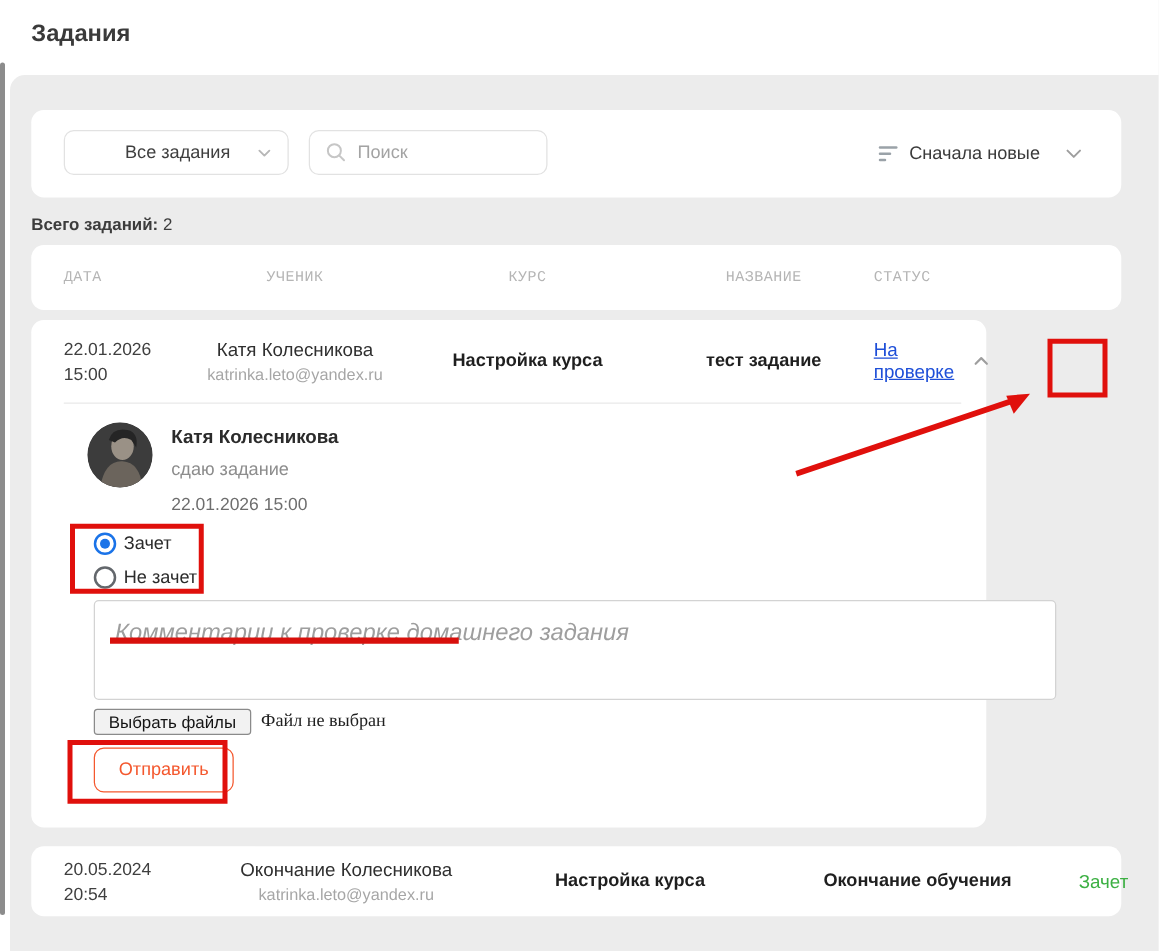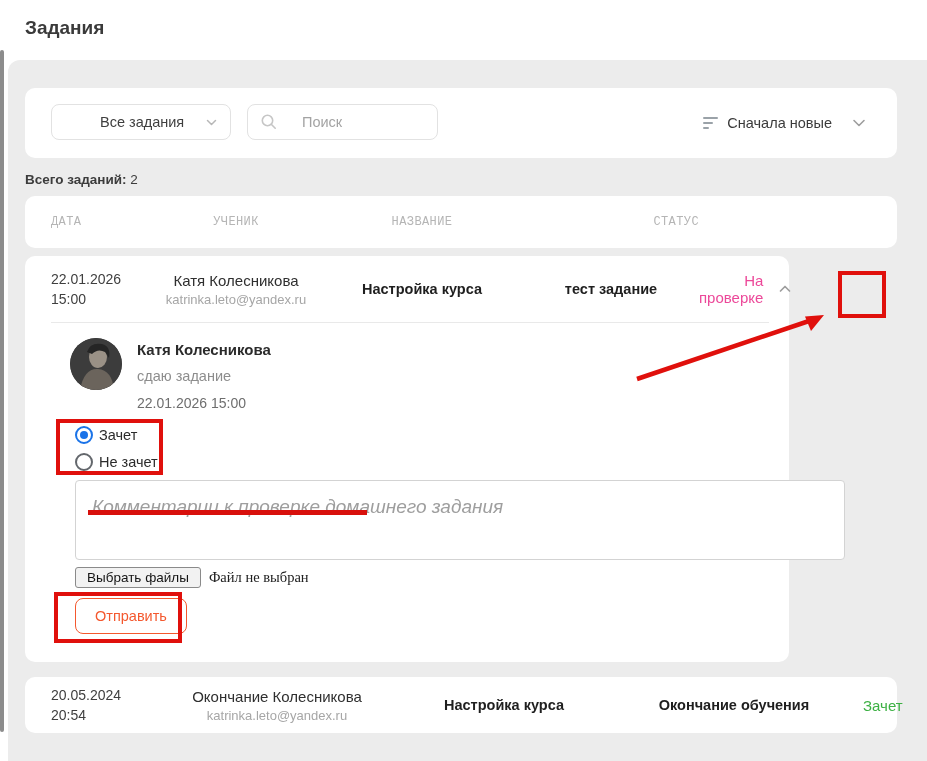--- a/index.html
+++ b/index.html
@@ -33,21 +33,21 @@
     border:1px solid #e2e2e2; border-radius:8px; background:#fff;
     display:flex; align-items:center; padding:0 12px 0 13px; cursor:pointer;
   }
   .select .sel-value { flex:1; font-size:14.5px; color:#3f3f3f;margin-left:35px; }
   .search {
     position:absolute; left:222px; top:16px; width:191px; height:36px;
     border:1px solid #e2e2e2; border-radius:8px; background:#fff;
     display:flex; align-items:center; padding:0 10px 0 12px;
   }
   .search input {
-    border:none; outline:none; flex:1; min-width:0; margin-left:24px;
+    border:none; outline:none; flex:1; min-width:0; margin-left:8px;
     font-size:14.5px; color:#3f3f3f; font-family:inherit; background:transparent;
   }
   .search input::placeholder { color:#a3a3a3; }
   .sort {
     position:absolute; right:28px; top:0; height:100%;
     display:flex; align-items:center; cursor:pointer;
   }
   .sort-bars { display:flex; flex-direction:column; gap:3px; margin-right:9px; }
   .sort-bars i { display:block; height:2px; background:#9aa2a8; border-radius:1px; }
   .sort-bars i:nth-child(1){ width:15px; }
@@ -60,31 +60,31 @@
   
   .row-grid {
     display:grid;
     grid-template-columns:100px 170px 202px 176px 1fr 44px;
     padding:0 18px 0 26px;
     align-items:center; height:100%;
   }
   .thead { left:25px; top:196px; width:872px; height:52px;font-family:Liberation Mono, monospace; }
   .th { font-size:12px; color:#b5b5b5; letter-spacing:.4px; }
   .c-center { text-align:center; }
-  .c-right { text-align:right; }
+  .c-right { text-align:left; }
   .c-chev { display:flex; justify-content:center; align-items:center; }
   .row-exp { left:25px; top:256px; width:764px; height:406px; }
   .row-bot { left:25px; top:677px; width:872px; height:56px;gap:41px; }
   .summary-row { height:66px; }
   .cell-date { font-size:14px; color:#3f3f3f; line-height:20px; }
   .cell-name { font-size:15px; color:#2f2f2f; line-height:19px; }
   .cell-email { font-size:13px; color:#a6a6a6; margin-top:2px; }
   .cell-strong { font-size:14.5px; font-weight:700; color:#1f1f1f; }
   .status { font-size:15px; }
-  .status-review { color:#ec4899; }
+  .status-review { color:#1d4ed8;text-decoration:underline; }
   .status-pass { color:#3cb043; }
   .chev-btn { cursor:pointer; display:flex; align-items:center; justify-content:center; width:28px; height:28px; }
   .divider { position:absolute; left:26px; right:20px; top:66px; border-top:1px solid #e9e9e9; }
   
   .avatar {
     position:absolute; left:45px; top:82px; width:52px; height:52px;
     border-radius:50%; overflow:hidden; background:#3f3f3f;
   }
   .d-name { position:absolute; left:112px; top:85px; font-size:15px; font-weight:700; color:#2b2b2b; }
   .d-msg  { position:absolute; left:112px; top:112px; font-size:14.5px; color:#8d8d8d; }
@@ -171,20 +171,21 @@
 </div>
 
 <div class="total">
   <span class="lbl">Всего заданий:</span>
   <span>2</span>
 </div>
 
 <div class="card thead row-grid">
   <span class="th">ДАТА</span>
   <span class="th c-center">УЧЕНИК</span>
+  <span class="th c-center">КУРС</span>
   <span class="th c-center">НАЗВАНИЕ</span>
   <span class="th c-right">СТАТУС</span>
   <span></span>
 </div>
 
 <div class="card row-exp">
   <div class="row-grid summary-row">
     <div class="cell-date">
       <div>22.01.2026</div>
       <div>15:00</div>

